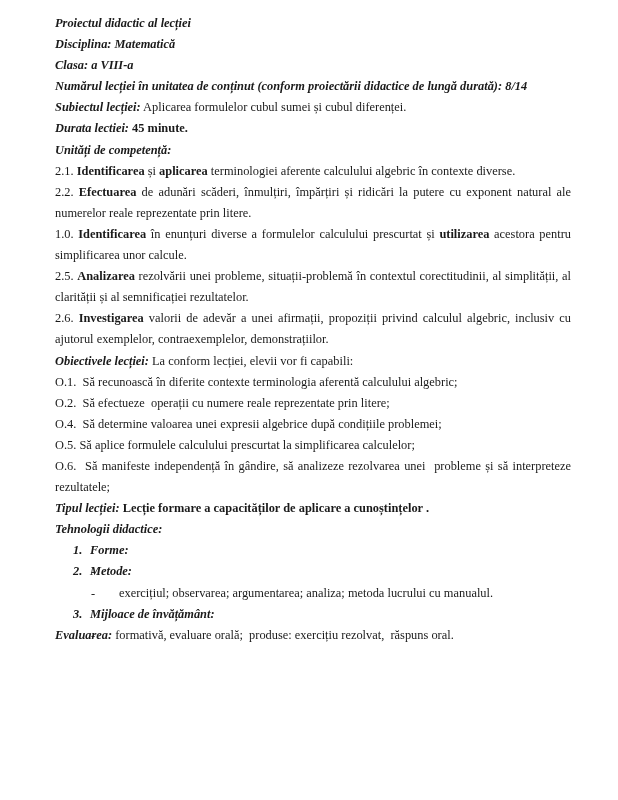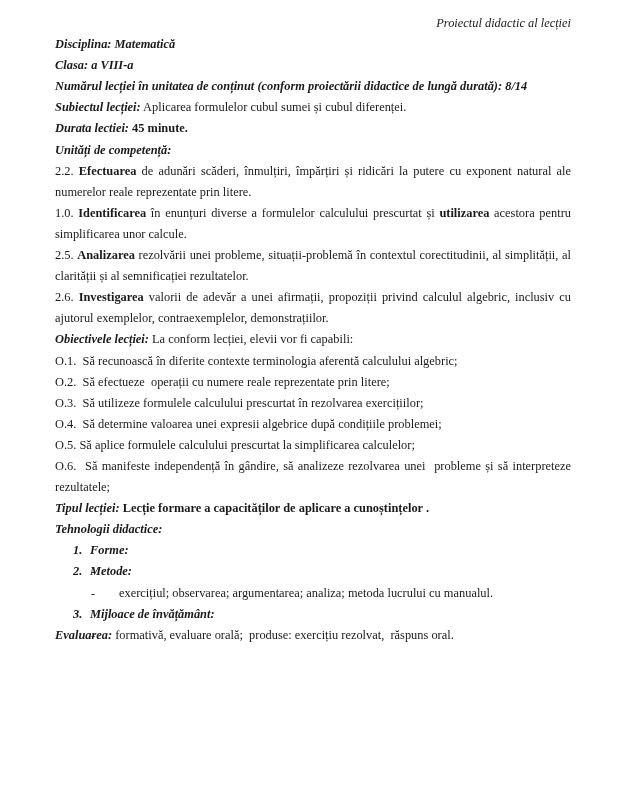--- a/index.html
+++ b/index.html
@@ -3,21 +3,21 @@
 <meta charset="utf-8">
 <style>
   html, body { margin: 0; padding: 0; background: #ffffff; }
   body { width: 618px; height: 800px; overflow: hidden; position: relative; }
   .page {
     position: absolute; left: 55px; top: 13px; width: 516px;
     font-family: "Liberation Serif", serif;
     font-size: 12.4px; line-height: 21.1px; color: #1a1a1a;
   }
   .line { margin: 0; }
-  .title { text-align: right; font-weight: normal; font-style: italic; }
+  .title { text-align: left; font-weight: bold; font-style: italic; }
   .lbl { font-weight: bold; font-style: italic; }
   .b { font-weight: bold; }
   .j { text-align: justify; text-align-last: left; }
   .tech-item { padding-left: 18px; }
   .tech-item .num { display: inline-block; width: 17px; font-weight: bold; font-style: italic; }
   .sub-item { padding-left: 64px; position: relative; text-align: justify; text-align-last: left; }
   .sub-item .dash { position: absolute; left: 36px; }
 </style>
 </head>
 <body>
@@ -25,31 +25,31 @@
 <div class="page">
   <p class="line title">Proiectul didactic al lecției</p>
   <p class="line lbl">Disciplina: Matematică</p>
   <p class="line lbl">Clasa: a VIII-a</p>
   <p class="line lbl">Numărul lecției în unitatea de conținut (conform proiectării didactice de lungă durată): 8/14</p>
   <p class="line"><span class="lbl">Subiectul lecției:</span><span> Aplicarea formulelor cubul sumei și cubul diferenței.</span></p>
   <p class="line"><span class="lbl">Durata lectiei:</span><span class="b"> 45 minute.</span></p>
   <p class="line lbl">Unități de competență:</p>
 
   <div>
+    <p class="line j"><span>2.1. </span><span class="b">Identificarea</span><span> și </span><span class="b">aplicarea</span><span> terminologiei aferente calculului algebric în contexte diverse.</span></p>
     <p class="line j"><span>2.2. </span><span class="b">Efectuarea</span><span> de adunări scăderi, înmulțiri, împărțiri și ridicări la putere cu exponent natural ale numerelor reale reprezentate prin litere.</span></p>
     <p class="line j"><span>1.0. </span><span class="b">Identificarea</span><span> în enunțuri diverse a formulelor calculului prescurtat și </span><span class="b">utilizarea</span><span> acestora pentru simplificarea unor calcule.</span></p>
     <p class="line j"><span>2.5. </span><span class="b">Analizarea</span><span> rezolvării unei probleme, situații-problemă în contextul corectitudinii, al simplității, al clarității și al semnificației rezultatelor.</span></p>
     <p class="line j"><span>2.6. </span><span class="b">Investigarea</span><span> valorii de adevăr a unei afirmații, propoziții privind calculul algebric, inclusiv cu ajutorul exemplelor, contraexemplelor, demonstrațiilor.</span></p>
   </div>
 
   <p class="line"><span class="lbl">Obiectivele lecției:</span><span> La conform lecției, elevii vor fi capabili:</span></p>
   <div>
     <p class="line" style="white-space:pre-wrap">O.1.  Să recunoască în diferite contexte terminologia aferentă calculului algebric;</p>
     <p class="line" style="white-space:pre-wrap">O.2.  Să efectueze  operații cu numere reale reprezentate prin litere;</p>
-    <p class="line" style="white-space:pre-wrap">O.3.  Să utilizeze formulele calculului prescurtat în rezolvarea exercițiilor;</p>
     <p class="line" style="white-space:pre-wrap">O.4.  Să determine valoarea unei expresii algebrice după condițiile problemei;</p>
     <p class="line" style="white-space:pre-wrap">O.5. Să aplice formulele calculului prescurtat la simplificarea calculelor;</p>
     <p class="line j" style="white-space:pre-wrap">O.6.  Să manifeste independență în gândire, să analizeze rezolvarea unei  probleme și să interpreteze rezultatele;</p>
   </div>
 
   <p class="line"><span class="lbl">Tipul lecției:</span><span class="b"> Lecție formare a capacităților de aplicare a cunoștințelor .</span></p>
   <p class="line lbl">Tehnologii didactice:</p>
 
   <div>
     <p class="line tech-item"><span class="num">1.</span><span class="lbl">Forme:</span></p>

